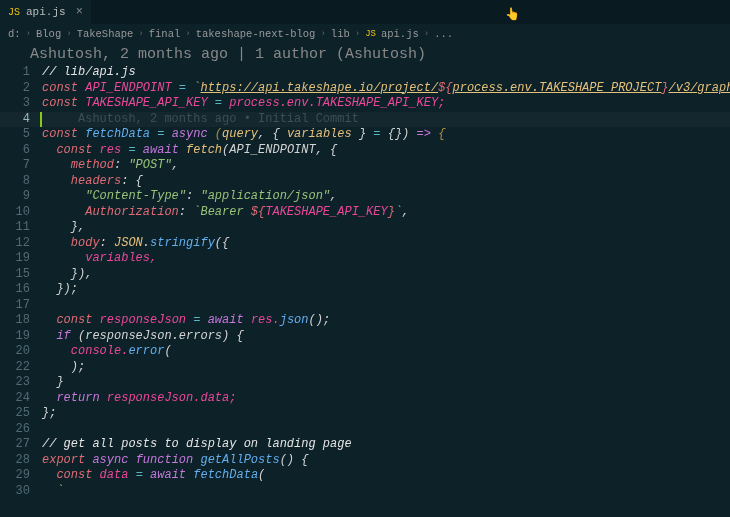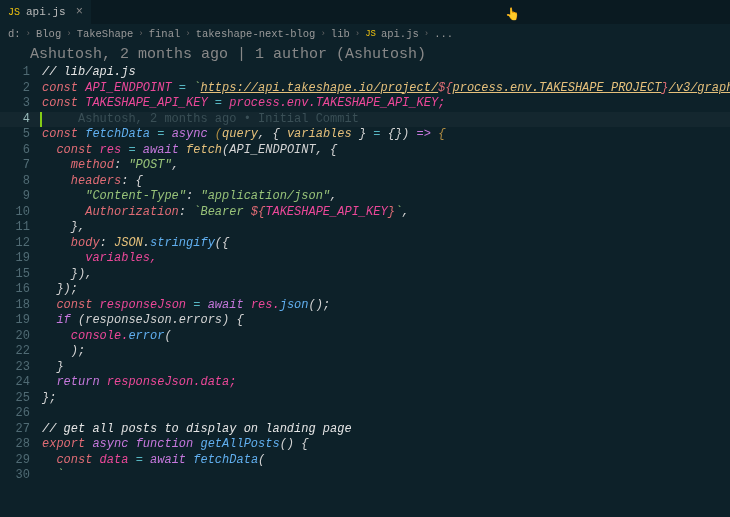--- a/index.html
+++ b/index.html
@@ -140,20 +140,21 @@
   <div class="line"><span class="gutter">6</span><span class="code"><span class="c-keyword">  const</span><span class="c-var"> res </span><span class="c-op">=</span><span class="c-keyword2"> await </span><span class="c-func-y">fetch</span><span class="c-white">(API_ENDPOINT, {</span></span></div>
   <div class="line"><span class="gutter">7</span><span class="code"><span class="c-prop">    method</span><span class="c-white">: </span><span class="c-string">"POST"</span><span class="c-white">,</span></span></div>
   <div class="line"><span class="gutter">8</span><span class="code"><span class="c-prop">    headers</span><span class="c-white">: {</span></span></div>
   <div class="line"><span class="gutter">9</span><span class="code"><span class="c-string">      "Content-Type"</span><span class="c-white">: </span><span class="c-string">"application/json"</span><span class="c-white">,</span></span></div>
   <div class="line"><span class="gutter">10</span><span class="code"><span class="c-prop">      Authorization</span><span class="c-white">: </span><span class="c-string">`Bearer </span><span class="c-template">${</span><span class="c-var">TAKESHAPE_API_KEY</span><span class="c-template">}</span><span class="c-string">`</span><span class="c-white">,</span></span></div>
   <div class="line"><span class="gutter">11</span><span class="code"><span class="c-white">    },</span></span></div>
   <div class="line"><span class="gutter">12</span><span class="code"><span class="c-prop">    body</span><span class="c-white">: </span><span class="c-func-y">JSON</span><span class="c-white">.</span><span class="c-func">stringify</span><span class="c-white">({</span></span></div>
   <div class="line"><span class="gutter">19</span><span class="code"><span class="c-var">      variables,</span></span></div>
   <div class="line"><span class="gutter">15</span><span class="code"><span class="c-white">    }),</span></span></div>
   <div class="line"><span class="gutter">16</span><span class="code"><span class="c-white">  });</span></span></div>
+  <div class="line"><span class="gutter">17</span><span class="code"></span></div>
   <div class="line"><span class="gutter">18</span><span class="code"><span class="c-keyword">  const</span><span class="c-var"> responseJson </span><span class="c-op">=</span><span class="c-keyword2"> await </span><span class="c-var">res.</span><span class="c-func">json</span><span class="c-white">();</span></span></div>
   <div class="line"><span class="gutter">19</span><span class="code"><span class="c-keyword2">  if</span><span class="c-white"> (responseJson.errors) {</span></span></div>
   <div class="line"><span class="gutter">20</span><span class="code"><span class="c-var">    console.</span><span class="c-func">error</span><span class="c-white">(</span></span></div>
   <div class="line"><span class="gutter">22</span><span class="code"><span class="c-white">    );</span></span></div>
   <div class="line"><span class="gutter">23</span><span class="code"><span class="c-white">  }</span></span></div>
   <div class="line"><span class="gutter">24</span><span class="code"><span class="c-keyword2">  return</span><span class="c-var"> responseJson.data;</span></span></div>
   <div class="line"><span class="gutter">25</span><span class="code"><span class="c-white">};</span></span></div>
   <div class="line"><span class="gutter">26</span><span class="code"></span></div>
   <div class="line"><span class="gutter">27</span><span class="code"><span class="c-comment">// get all posts to display on landing page</span></span></div>
   <div class="line"><span class="gutter">28</span><span class="code"><span class="c-keyword">export</span><span class="c-keyword2"> async </span><span class="c-keyword2">function</span><span class="c-func"> getAllPosts</span><span class="c-white">() {</span></span></div>

